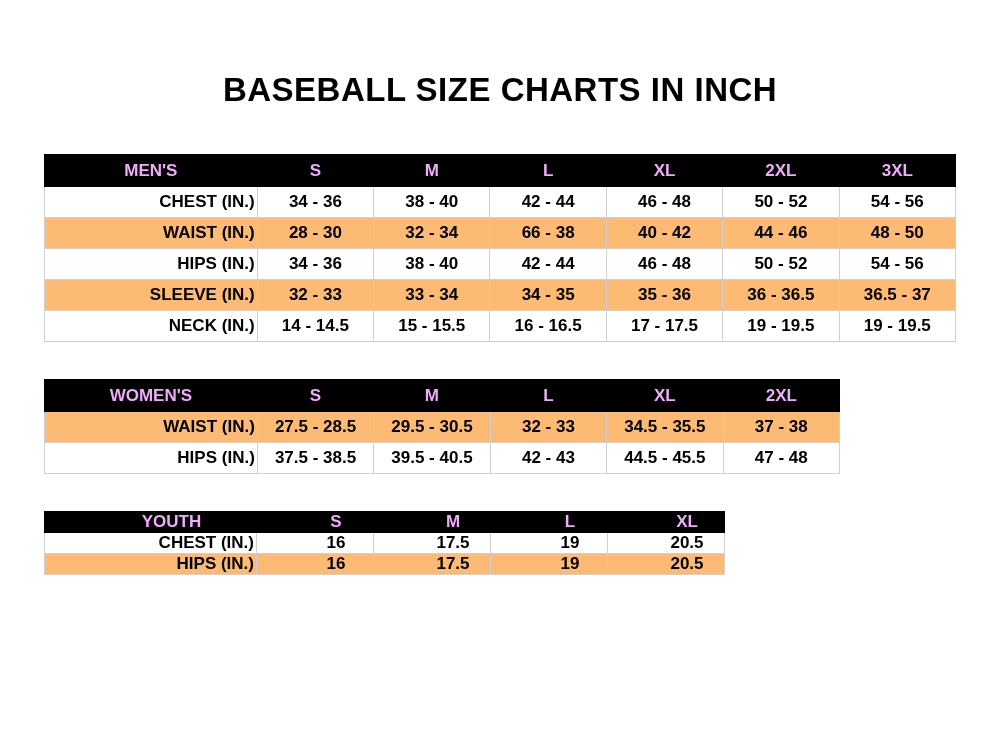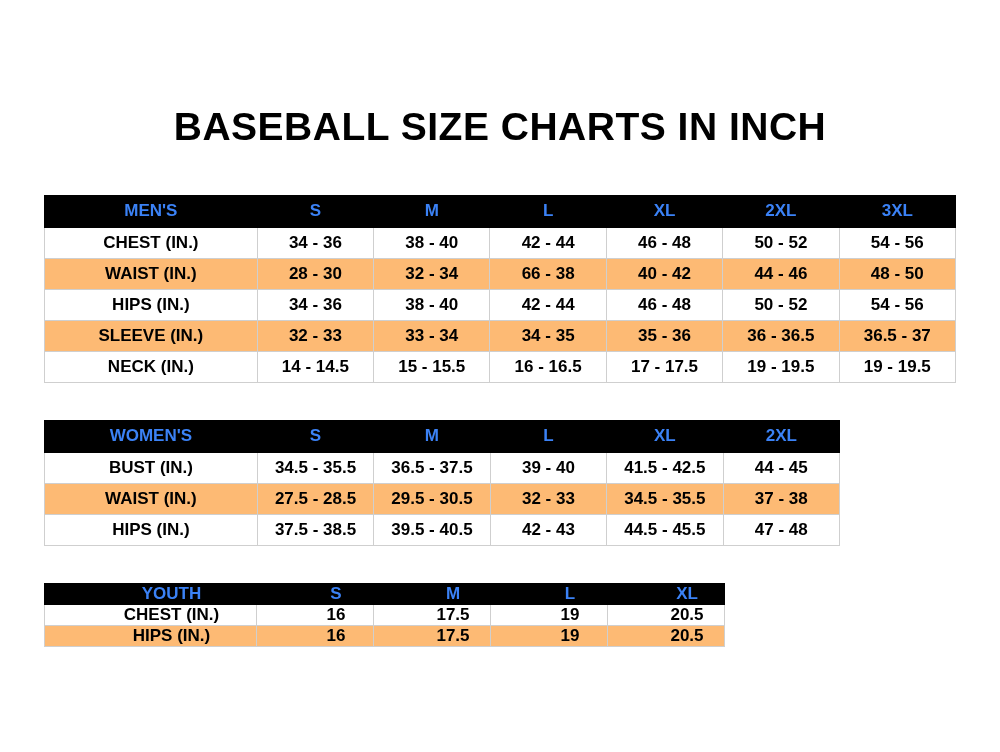--- a/index.html
+++ b/index.html
@@ -15,24 +15,24 @@
     overflow: hidden;
   }
   .page {
     position: relative;
     width: 1000px;
     height: 752px;
     box-sizing: border-box;
   }
   .title {
     text-align: center;
-    font-size: 39px;
+    font-size: 33px;
     font-weight: bold;
     letter-spacing: 0.5px;
-    padding-top: 106px;
+    padding-top: 72px;
     line-height: 1.1;
   }
   .tables {
     margin-top: 46px;
     padding-left: 44px;
     padding-right: 44px;
   }
   table {
     border-collapse: collapse;
     table-layout: fixed;
@@ -42,29 +42,30 @@
   table td, table th {
     border: 1px solid #cfcfcf;
     text-align: center;
     height: 31px;
     padding: 0 2px;
     white-space: nowrap;
     box-sizing: border-box;
   }
   thead th {
     background: #000000;
-    color: #3b82f6;
+    color: #f0abfc;
     border: 1px solid #000000;
     height: 32px;
   }
   thead th.rowhead {
     text-align: center;
   }
   tbody td.rowhead {
     background: #ffffff;
+    text-align: right;
   }
   tbody tr.alt td {
     background: #fdba74;
   }
   
   #table-mens { width: 912px; }
   #table-mens col.c0 { width: 212px; }
   #table-mens col.cx { width: 116px; }
 
   
@@ -171,28 +172,20 @@
         <tr>
           <th class="rowhead">WOMEN'S</th>
           <th>S</th>
           <th>M</th>
           <th>L</th>
           <th>XL</th>
           <th>2XL</th>
         </tr>
       </thead>
       <tbody>
-        <tr>
-          <td class="rowhead">BUST (IN.)</td>
-          <td>34.5 - 35.5</td>
-          <td>36.5 - 37.5</td>
-          <td>39 - 40</td>
-          <td>41.5 - 42.5</td>
-          <td>44 - 45</td>
-        </tr>
         <tr class="alt">
           <td class="rowhead">WAIST (IN.)</td>
           <td>27.5 - 28.5</td>
           <td>29.5 - 30.5</td>
           <td>32 - 33</td>
           <td>34.5 - 35.5</td>
           <td>37 - 38</td>
         </tr>
         <tr>
           <td class="rowhead">HIPS (IN.)</td>

